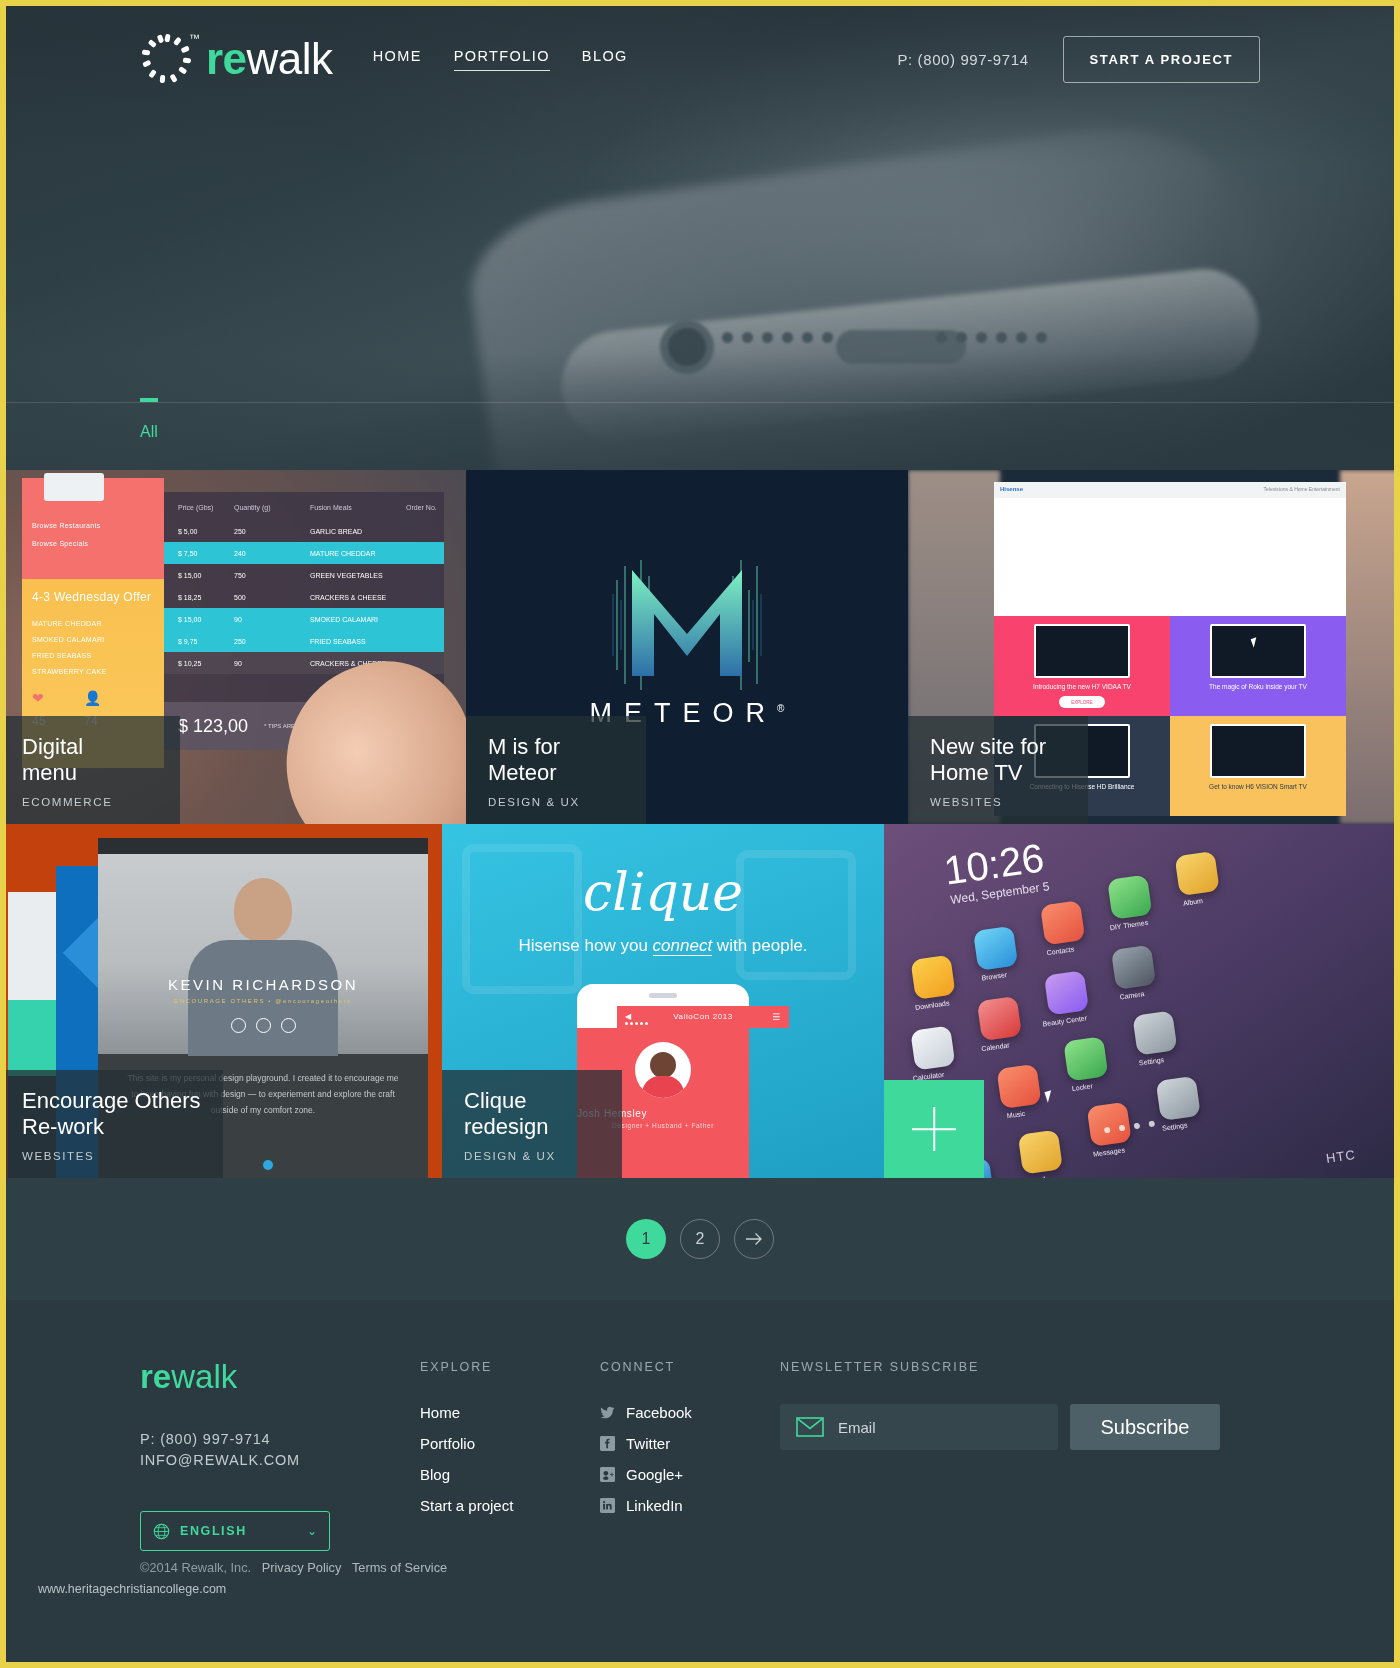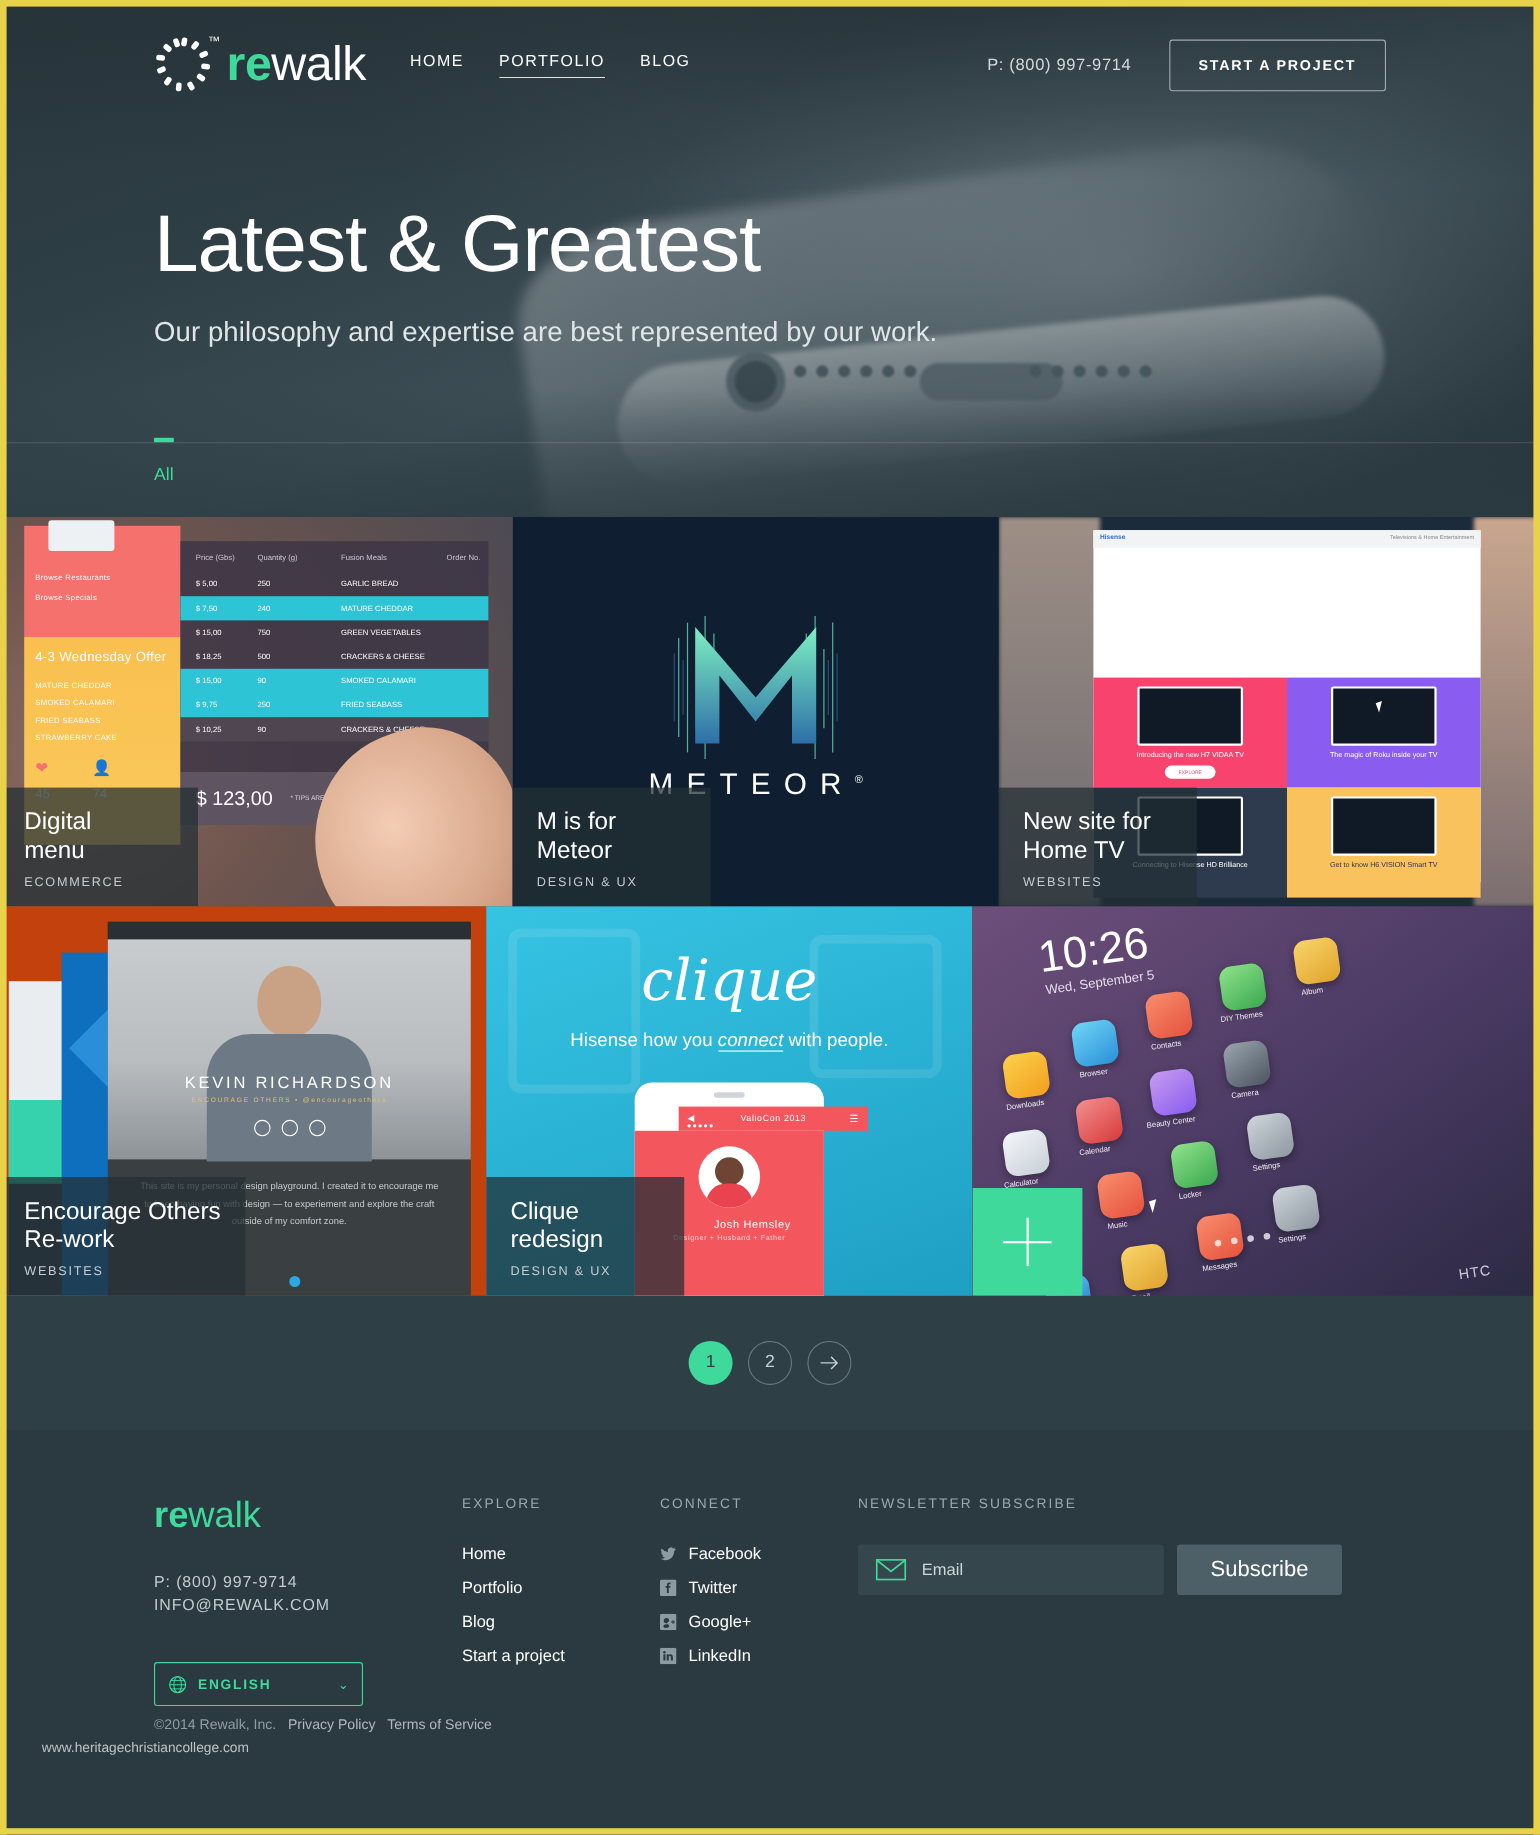--- a/index.html
+++ b/index.html
@@ -207,21 +207,21 @@
   .t5 .phone .nav .tt { position:absolute; left:0; right:0; top:6px; text-align:center; color:#fff; font-size:8px; }
   .t5 .phone .nav .lt { position:absolute; left:8px; top:6px; color:#fff; font-size:8px; }
   .t5 .phone .nav .rt { position:absolute; right:8px; top:6px; color:#fff; font-size:9px; }
   .t5 .phone .dots { position:absolute; left:8px; top:16px; display:flex; gap:2px; }
   .t5 .phone .dots i { width:3px; height:3px; background:#fff; border-radius:50%; display:block; }
   .t5 .phone .body { position:absolute; left:0; top:44px; width:172px; height:156px; background:#f3565d; }
   .t5 .phone .av { position:absolute; left:50%; transform:translateX(-50%); top:14px; width:56px; height:56px;
       background:#fff; border-radius:50%; overflow:hidden; }
   .t5 .phone .av .f { position:absolute; left:50%; transform:translateX(-50%); top:10px; width:26px; height:26px; background:#6e4434; border-radius:50%; }
   .t5 .phone .av .s { position:absolute; left:50%; transform:translateX(-50%); top:34px; width:42px; height:24px; background:#e8434f; border-radius:18px 18px 0 0; }
-  .t5 .phone .nm { position:absolute; left:0; right:0; top:80px; text-align:center; color:#fff; font-size:10px;padding-left:42px; }
+  .t5 .phone .nm { position:absolute; left:0; right:0; top:80px; text-align:left; color:#fff; font-size:10px; }
   .t5 .phone .rl { position:absolute; left:0; right:0; top:94px; text-align:center; color:#ffd7da; font-size:6.5px; }
 
   
   .t6 { width:516px; height:354px; background:linear-gradient(145deg,#6d4f7a,#4a3a63 55%,#2c2a44); }
   .t6 .time { position:absolute; left:60px; top:18px; color:#fff; font-size:40px; font-weight:300; transform:rotate(-8deg); }
   .t6 .date { position:absolute; left:66px; top:62px; color:#e3dcea; font-size:12px; transform:rotate(-8deg); }
   .t6 .icons { position:absolute; left:28px; top:78px; width:470px; height:250px; transform:rotate(-8deg); }
   .t6 .ic { position:absolute; width:40px; height:40px; border-radius:11px; box-shadow:0 3px 8px rgba(0,0,0,.35); }
   .t6 .lbl { position:absolute; color:#efeaf3; font-size:7px; }
   .t6 .dockdots { position:absolute; left:220px; bottom:48px; display:flex; gap:9px; transform:rotate(-8deg); }
@@ -335,24 +335,20 @@
         <a href="#" class="active">PORTFOLIO</a>
         <a href="#">BLOG</a>
       </nav>
 
       <div class="header-right">
         <span class="phone">P: (800) 997-9714</span>
         <button class="btn-project">START A PROJECT</button>
       </div>
     </header>
 
-    <div class="hero-text">
-      <h1 class="hero-title">Latest &amp; Greatest</h1>
-      <p class="hero-sub">Our philosophy and expertise are best represented by our work.</p>
-    </div>
 
     <div class="filter-indicator"></div>
     <div class="filter-bar">
       <div class="filters">
         <a href="#" class="active">All</a>
         <a href="#">Websites</a>
         <a href="#">Mobile</a>
         <a href="#">eCommerce</a>
         <a href="#">Design &amp; UX</a>
       </div>

